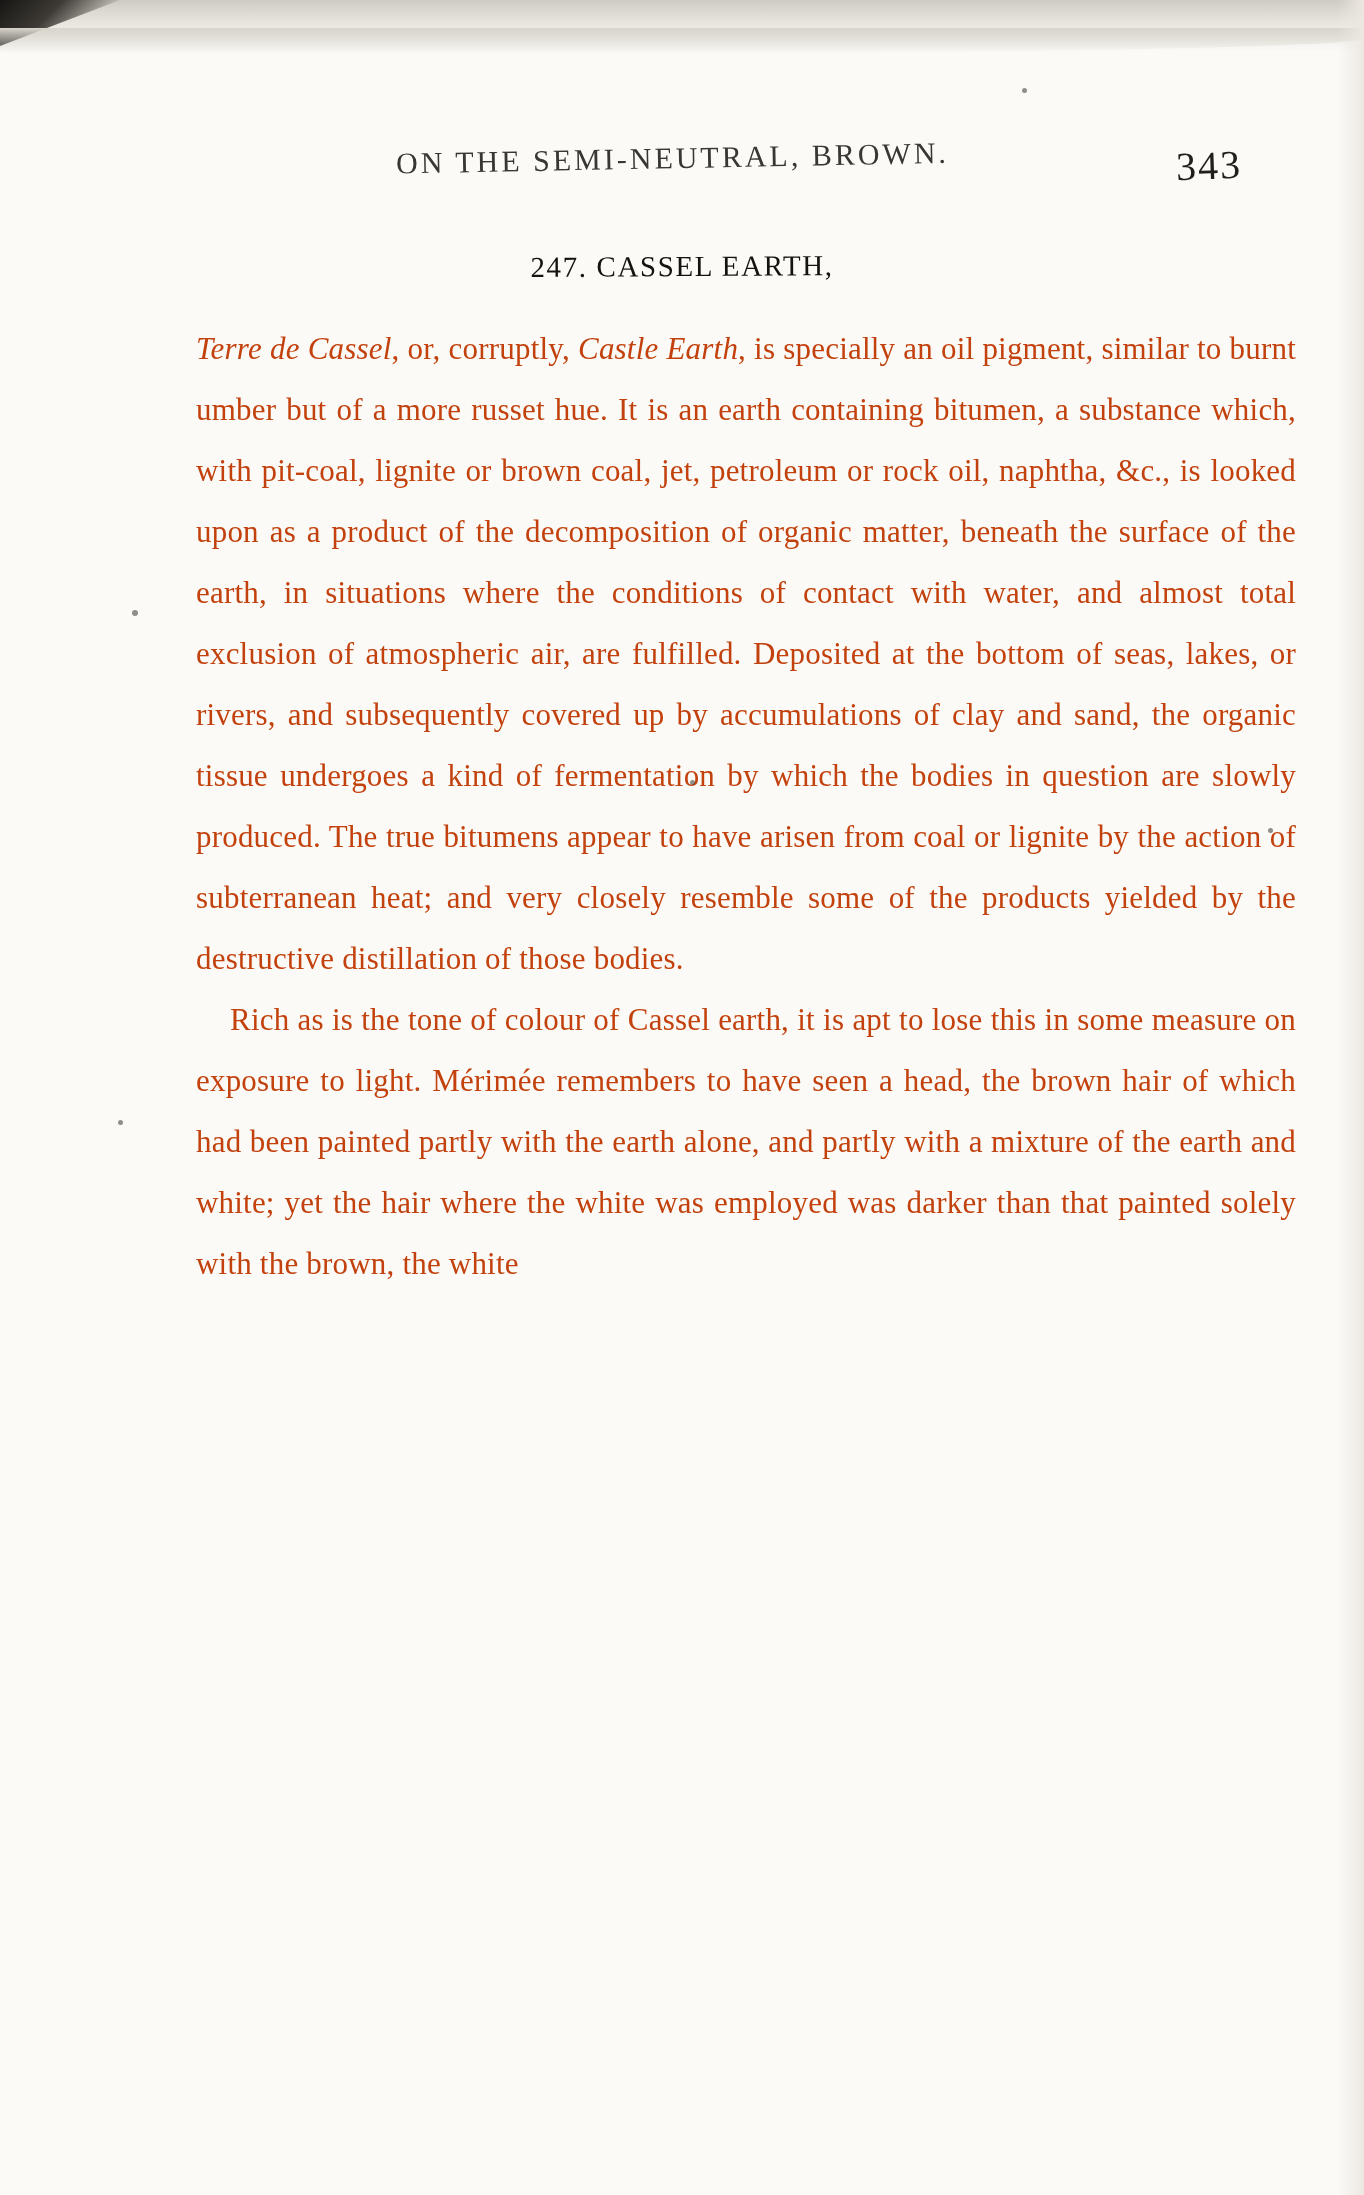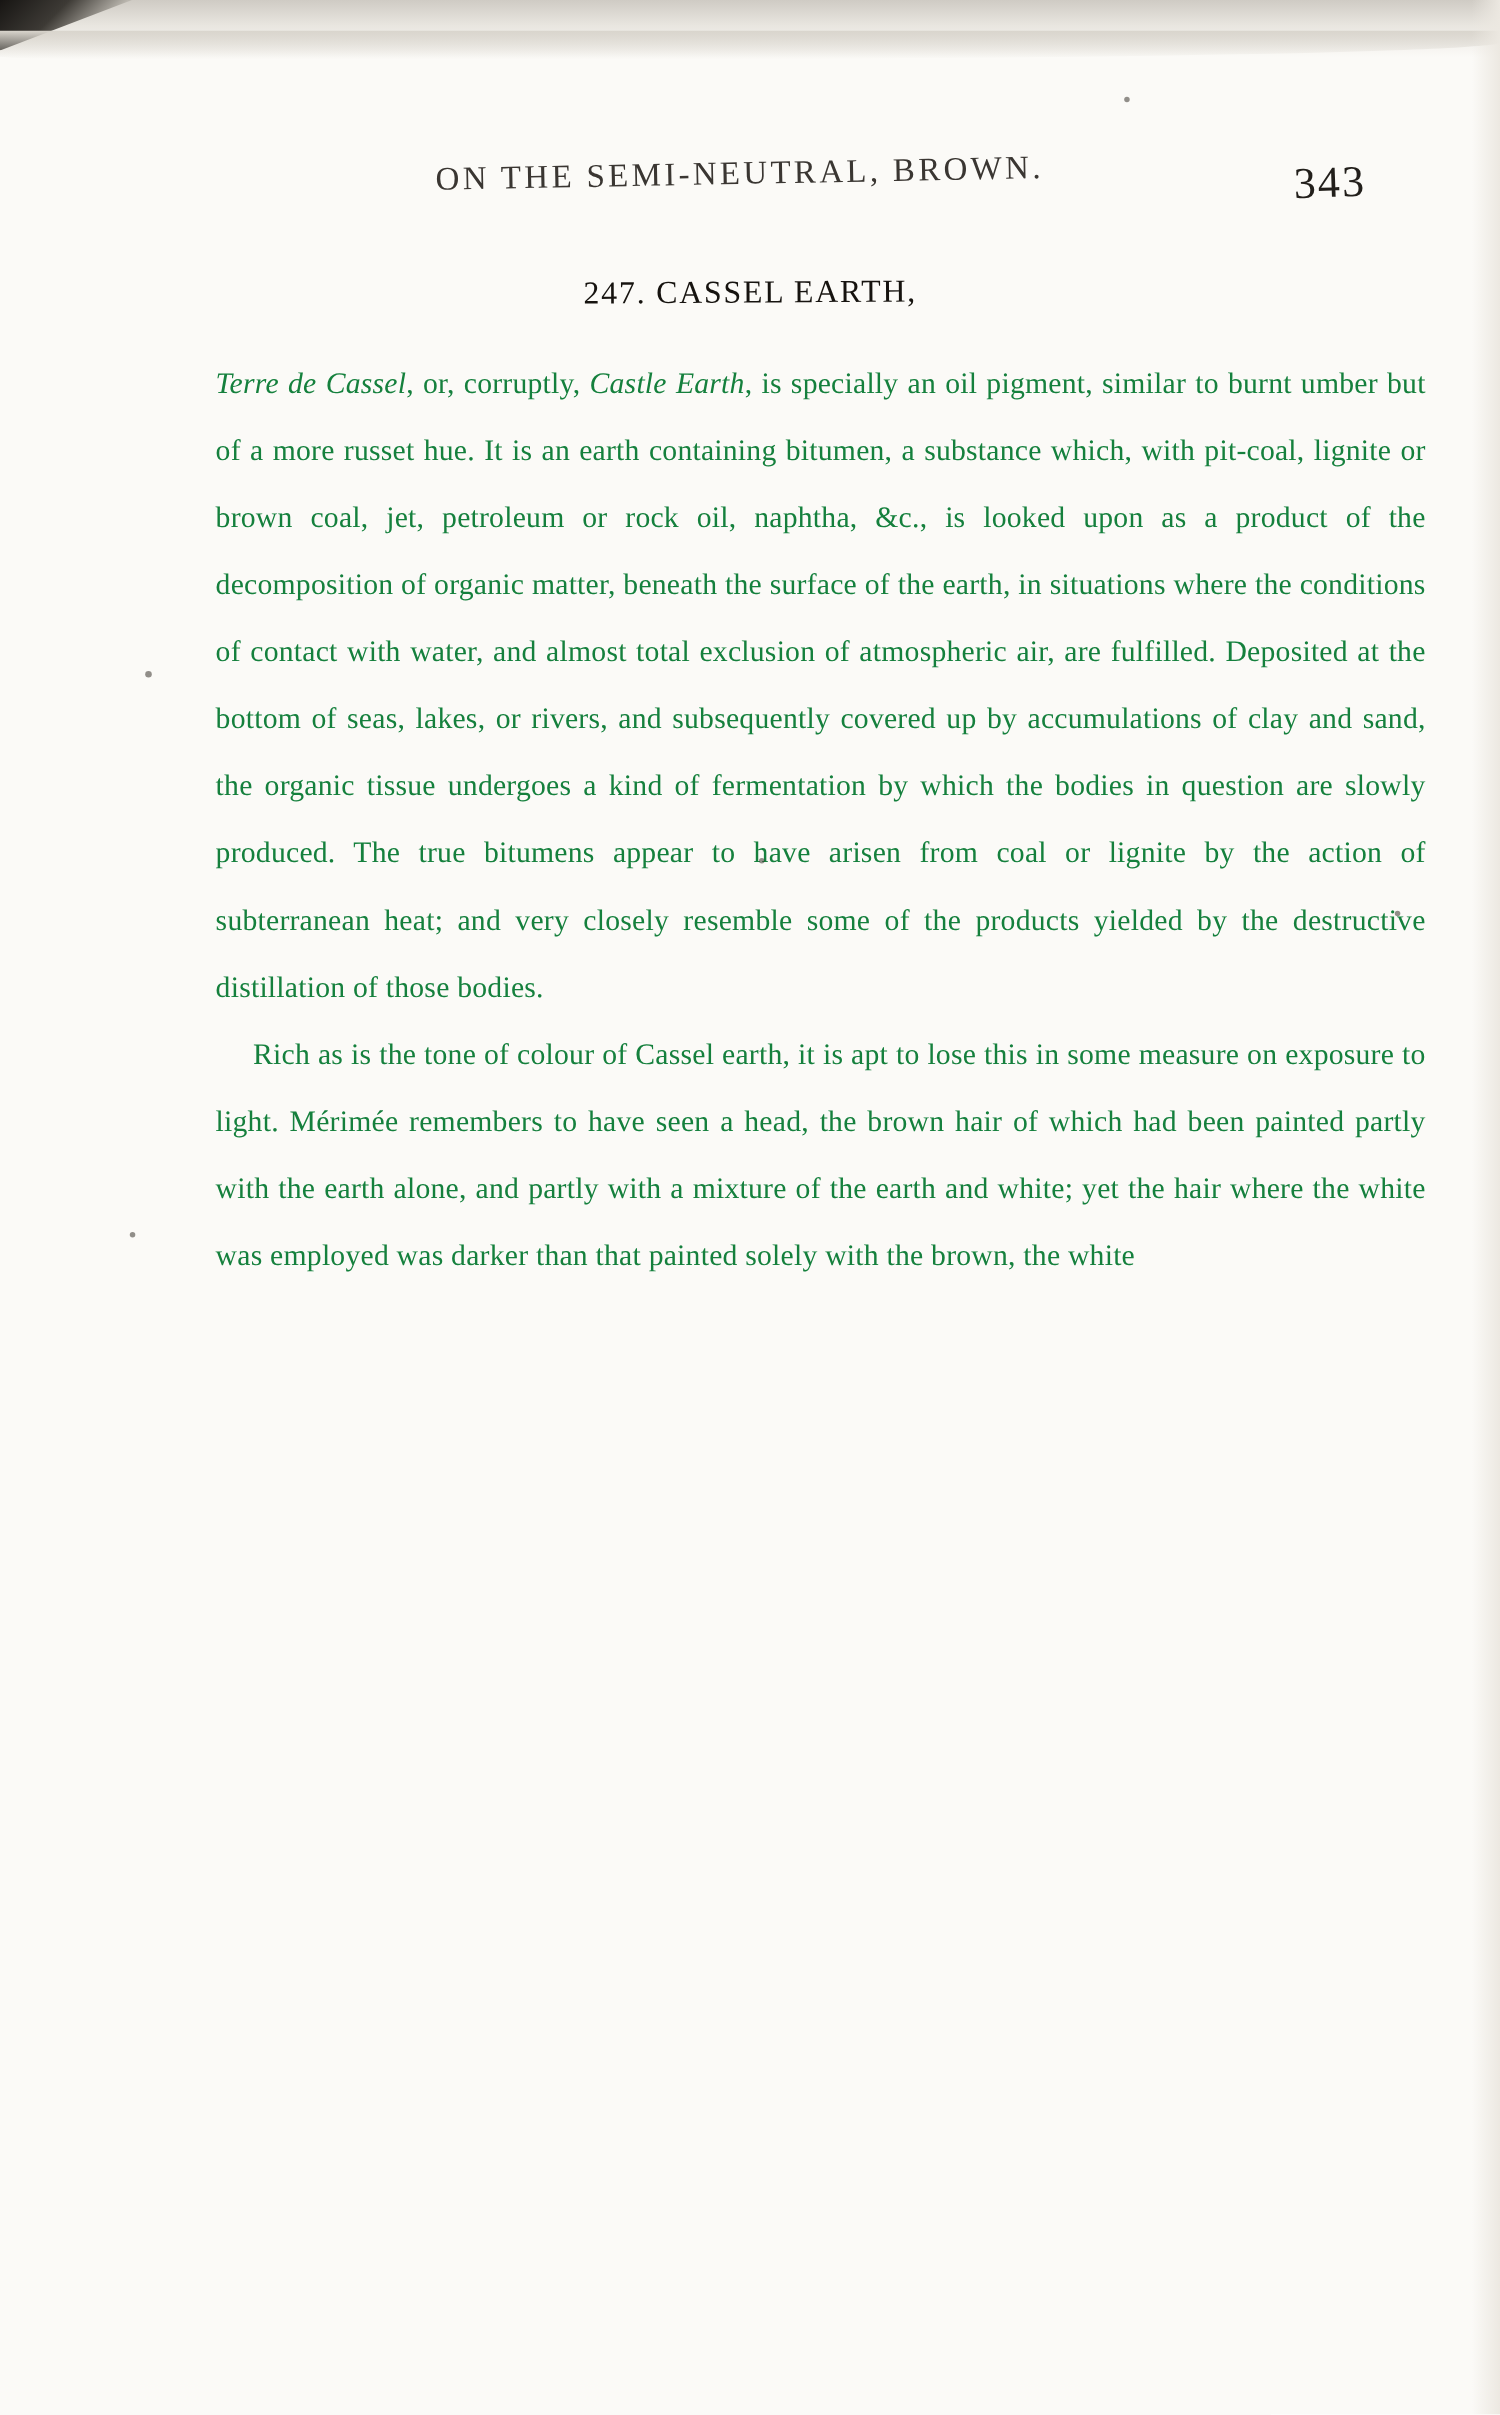--- a/index.html
+++ b/index.html
@@ -108,25 +108,25 @@
 
   .body-block {
     position: absolute;
     top: 318px;
     left: 196px;
     width: 1100px;
   }
 
   p.para {
     margin: 0;
-    font-size: 27px;
+    font-size: 31px;
     line-height: 61px;
     text-align: justify;
     text-justify: inter-word;
-    color: #15803d;
+    color: #c2410c;
     letter-spacing: 0.2px;
   }
   p.para + p.para {
     text-indent: 34px;
   }
   p.para i {
     font-style: italic;
   }
 
   

